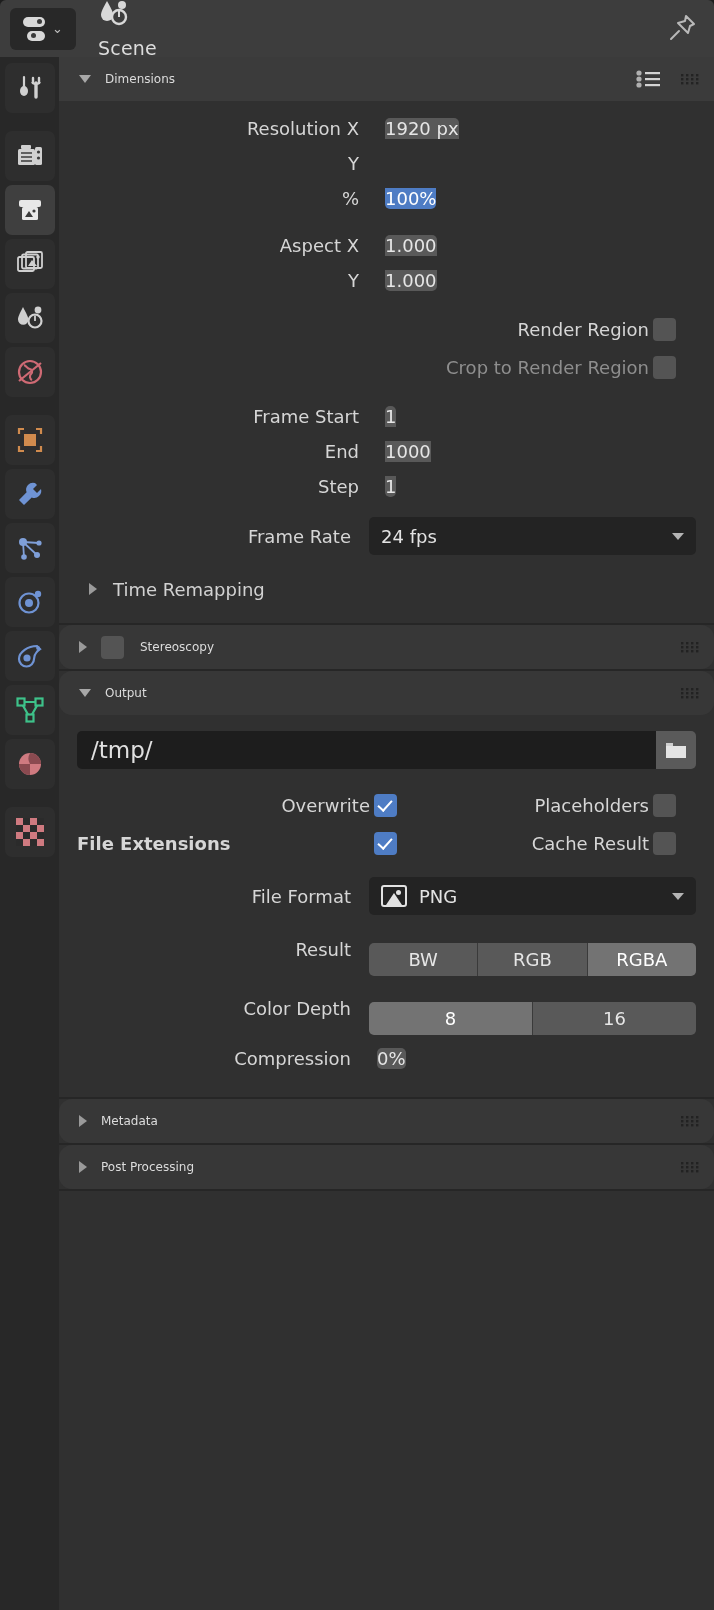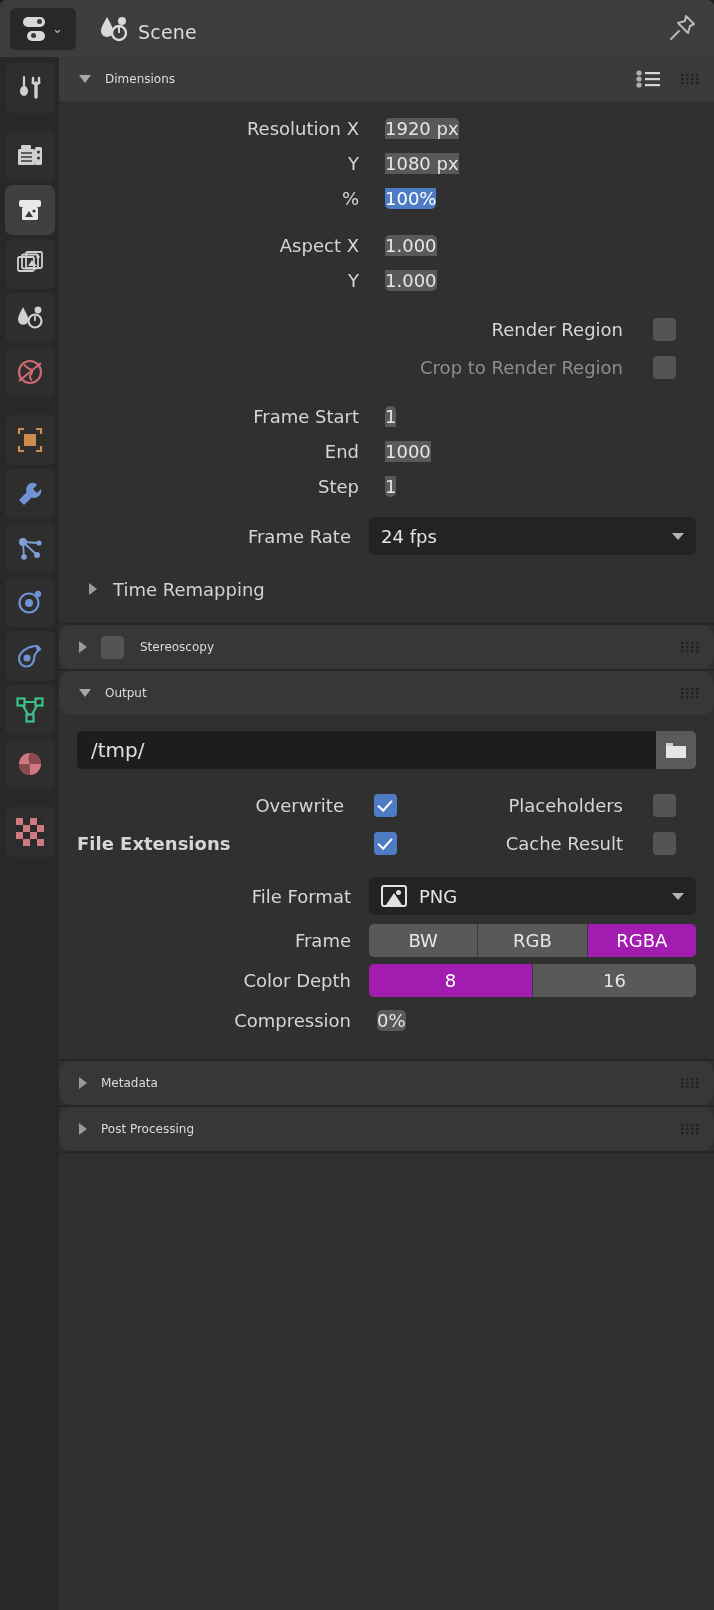--- a/index.html
+++ b/index.html
@@ -31,21 +31,21 @@
   .prop-icon .bar.b1 { top: 1px; }
   .prop-icon .bar.b2 { top: 15px; left: 4px; width: 18px; }
   .prop-icon .dot {
     position: absolute; width: 5px; height: 5px; border-radius: 50%;
     background: #3a3a3a;
   }
   .prop-icon .dot.d1 { top: 3.5px; left: 14px; }
   .prop-icon .dot.d2 { top: 17.5px; left: 8px; }
   .chev-small { color: #c0c0c0; font-size: 13px; line-height: 1; }
 
-  .scene-id { display: flex; align-items: flex-end; gap: 10px; margin-left: 22px; }
+  .scene-id { display: flex; align-items: flex-start; gap: 10px; margin-left: 22px; flex-direction: column; }
   .scene-icon { width: 30px; height: 28px; position: relative; }
   .scene-title {
     color: #dcdcdc; font-size: 19px; letter-spacing: .2px;
   }
   .pin-wrap {
     position: absolute; right: 16px; top: 12px; width: 32px; height: 32px;
   }
 
   
   .rail {
@@ -124,21 +124,21 @@
   }
   .cbox.on { background: #4e7cc4; }
   .cbox.on::after {
     content: ""; position: absolute; left: 7px; top: 3px;
     width: 6px; height: 12px; border: solid #ffffff;
     border-width: 0 2.6px 2.6px 0; transform: rotate(42deg);
   }
   .cbox.flat { background: #545454; }
 
   .check-row { display: flex; align-items: center; min-height: 38px; }
-  .check-cell { display: flex; align-items: center; gap: 30px; }
+  .check-cell { display: flex; align-items: center; gap: 4px; }
   .check-cell .t { color: #d6d6d6; font-size: 18px; white-space: nowrap; }
   .check-cell .t.muted { color: #8e8e8e; }
 
   
   .dropdown {
     background: #232323; color: #e3e3e3; height: 38px;
     border-radius: 5px; display: flex; align-items: center;
     padding: 0 12px; font-size: 18px; position: relative;
   }
   .dropdown .dv { flex: 1; }
@@ -155,35 +155,35 @@
     content: ""; position: absolute; left: 3px; bottom: 0;
     border-left: 8px solid transparent; border-right: 8px solid transparent;
     border-bottom: 12px solid #e2e2e2;
   }
   .fmt-icon::after {
     content: ""; position: absolute; right: 4px; top: 3px;
     width: 5px; height: 5px; border-radius: 50%; background: #e2e2e2;
   }
 
   
-  .seg { display: flex; height: 33px; border-radius: 5px; overflow: hidden; }
+  .seg { display: flex; height: 33px; border-radius: 5px; overflow: hidden; margin-top: 20px; }
   .seg .sgi {
     flex: 1; background: #595959; color: #e6e6e6;
     display: flex; align-items: center; justify-content: center;
     font-size: 18px; border-right: 1px solid #3a3a3a;
   }
   .seg .sgi:last-child { border-right: none; }
-  .seg .sgi.on { background: #a21caf; color: #ffffff; }
+  .seg .sgi.on { background: #737373; color: #ffffff; }
 
   
   .path-row { display: flex; align-items: center; padding: 6px 0 4px 0; }
   .path-input {
     flex: 1; height: 38px; background: #1d1d1d; color: #e0e0e0;
     border-radius: 5px 0 0 5px; display: flex; align-items: center;
-    padding-left: 14px; font-size: 20px;
+    padding-left: 14px; font-size: 23px;
   }
   .folder-btn {
     width: 40px; height: 38px; background: #5a5a5a;
     border-radius: 0 5px 5px 0; display: flex;
     align-items: center; justify-content: center; flex: none;
   }
 
   
   .sub-head {
     display: flex; align-items: center; height: 40px; padding-left: 30px;
@@ -440,21 +440,20 @@
 
     <div class="panel-body">
 
       <div class="row">
         <span class="lbl">Resolution X</span>
         <span class="ctrl"><span class="num-field top">1920 px</span></span>
       </div>
       <div class="stack-gap"></div>
       <div class="row">
         <span class="lbl">Y</span>
-        <span class="ctrl"><span class="num-field mid">1080 px</span></span>
       </div>
       <div class="stack-gap"></div>
       <div class="row">
         <span class="lbl">%</span>
         <span class="ctrl"><span class="num-field bottom accent">100%</span></span>
       </div>
 
       <div class="group-gap"></div>
 
       <div class="row">
@@ -621,21 +620,21 @@
             <span class="fmt-icon"></span>
             <span class="dv">PNG</span>
             <span class="dd-chev"></span>
           </span>
         </span>
       </div>
 
       <div style="height:6px"></div>
 
       <div class="row">
-        <span class="lbl" style="width:292px">Frame</span>
+        <span class="lbl" style="width:292px">Result</span>
         <span class="ctrl">
           <span class="seg">
             <span class="sgi">BW</span>
             <span class="sgi">RGB</span>
             <span class="sgi on">RGBA</span>
           </span>
         </span>
       </div>
 
       <div style="height:6px"></div>

